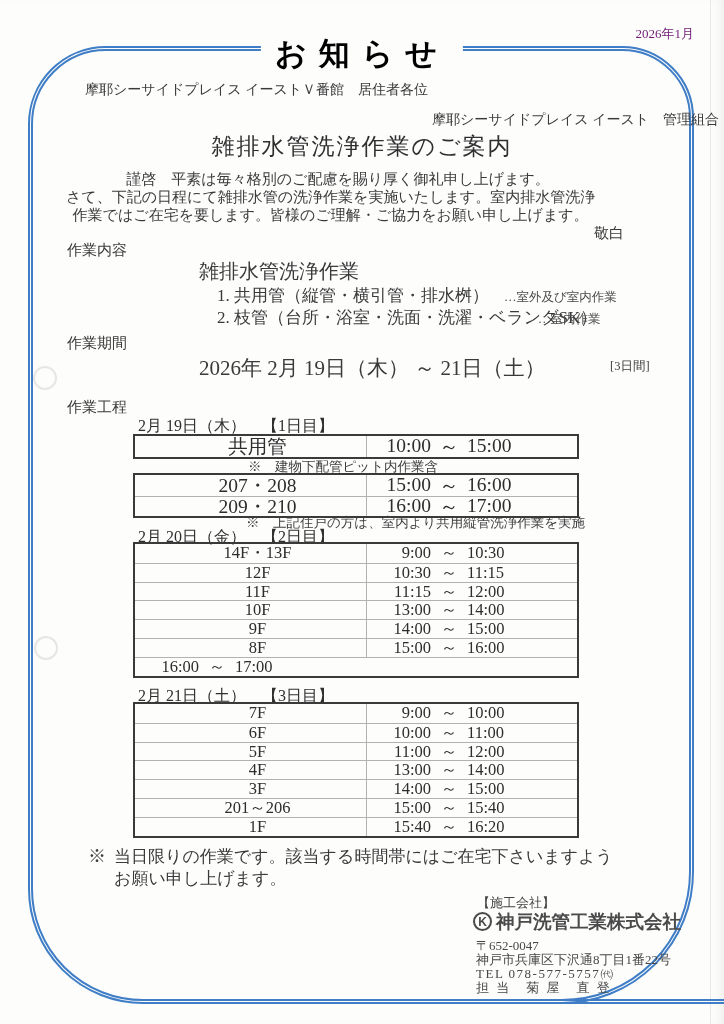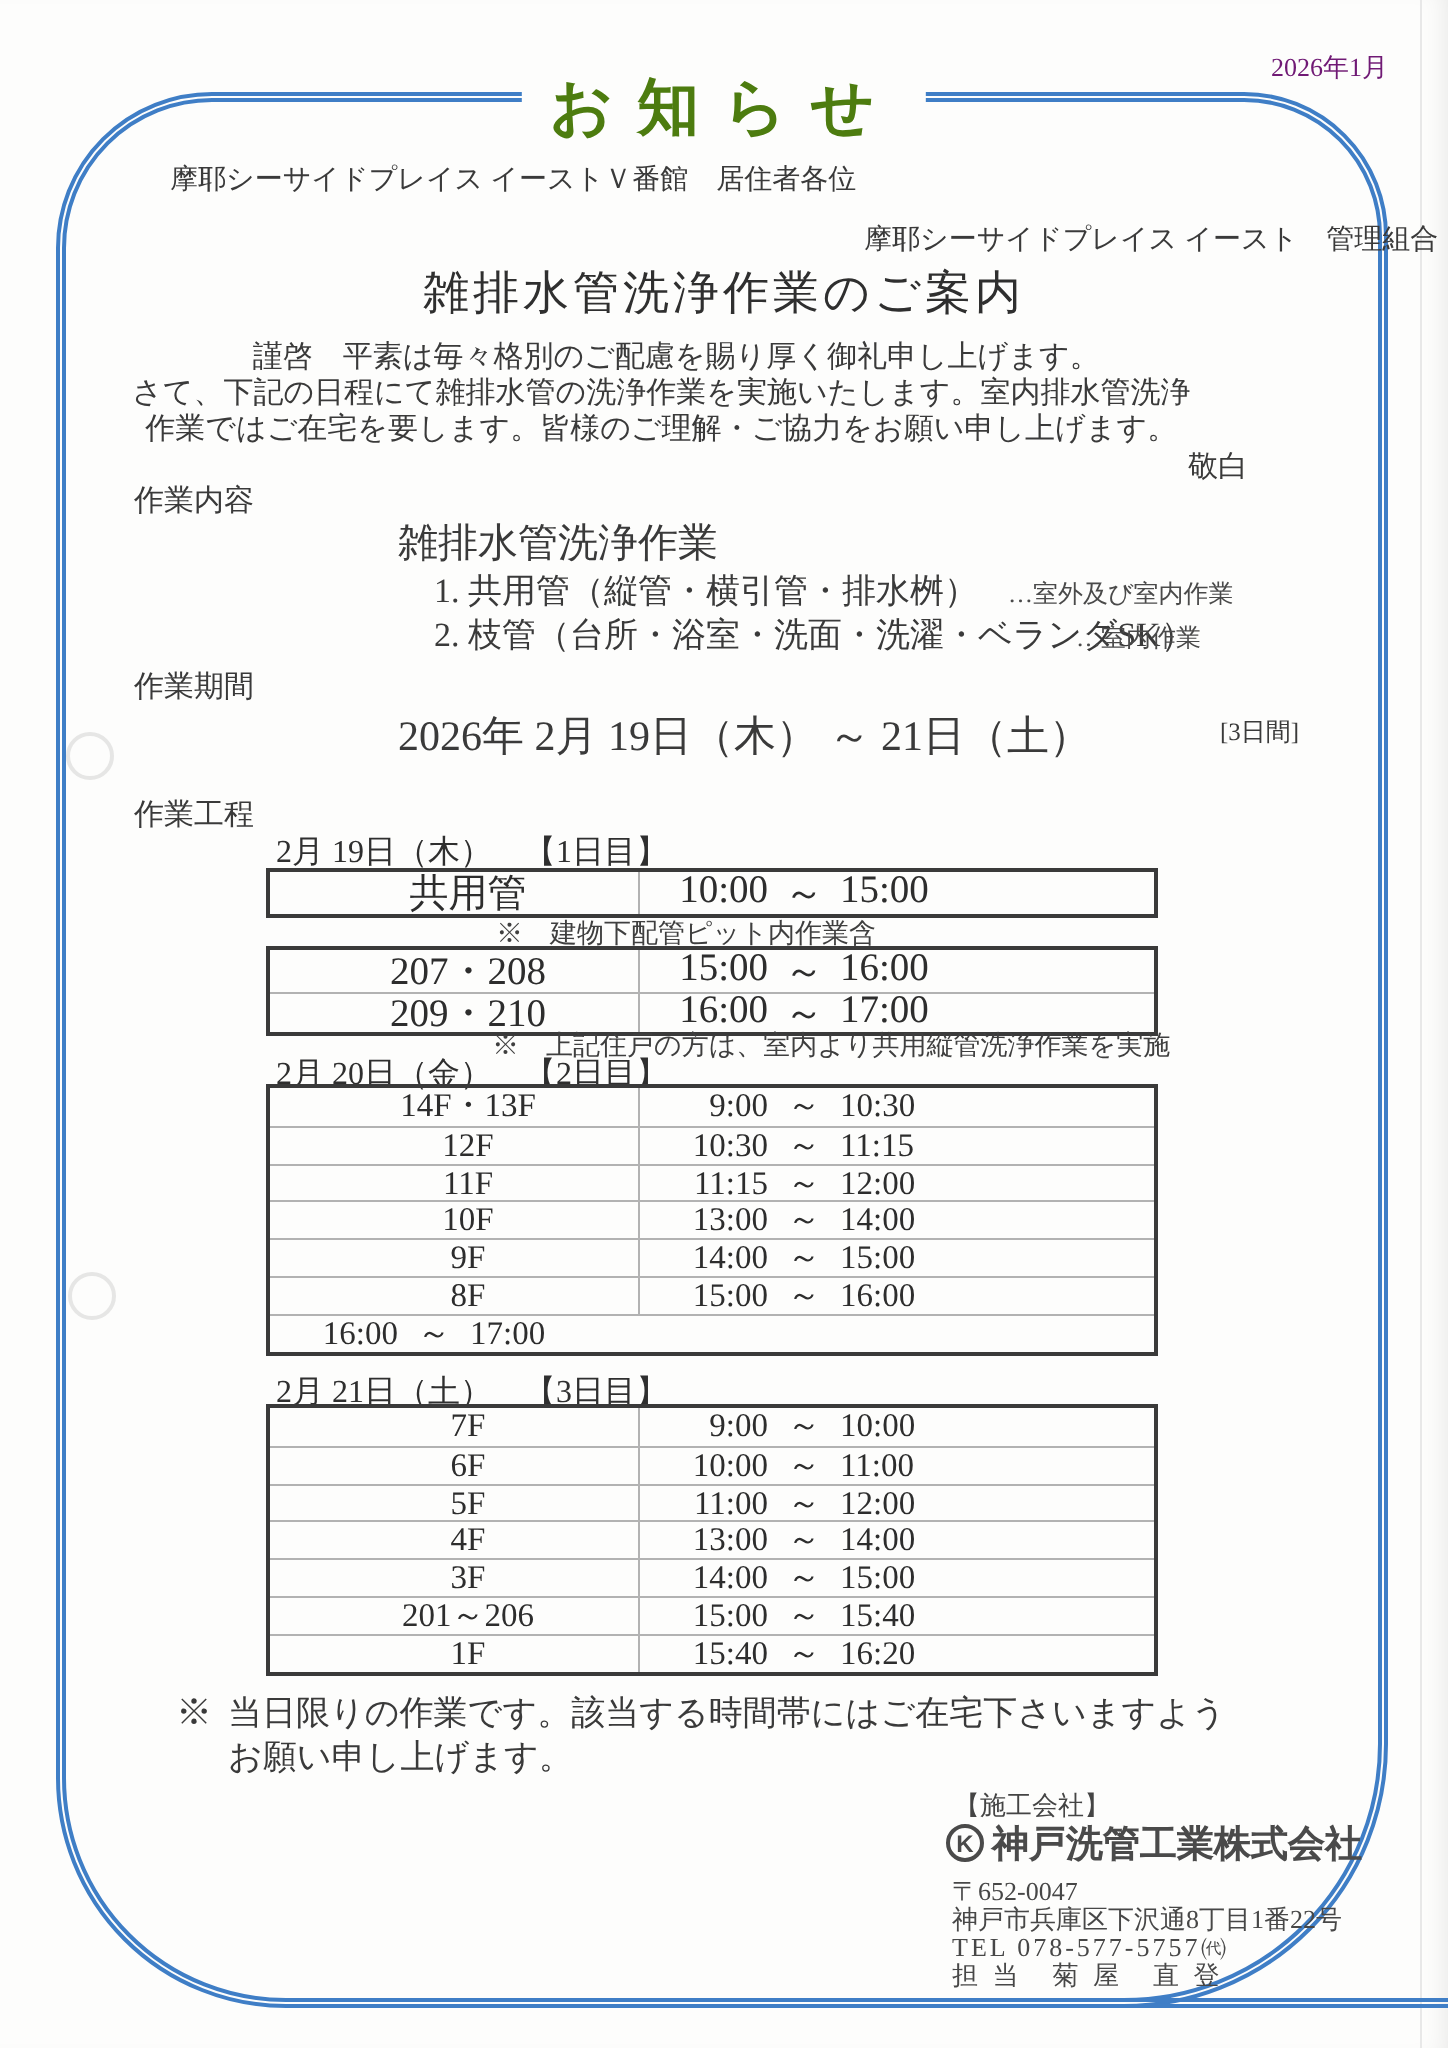--- a/index.html
+++ b/index.html
@@ -28,21 +28,21 @@
     border:2px solid rgba(150,150,150,0.22); z-index:0; }
   .hole1 { left:33px; top:366px; }
   .hole2 { left:34px; top:636px; }
 
   .txt { position:absolute; z-index:2; white-space:nowrap; }
 
   .date { top:25px; right:30px; font-size:13px; color:#701a75; }
   .banner {
     top:33px; left:50%; transform:translateX(-50%);
     z-index:3; background:#fdfdfc; padding:0 14px;
-    font-size:31px; font-weight:bold; color:#4d7c0f; letter-spacing:12px;
+    font-size:31px; font-weight:bold; color:#000000; letter-spacing:12px;
   }
   .addressee { left:85px; top:81px; font-size:14px; }
   .org { left:432px; top:111px; font-size:14px; }
   .doc-title { left:50%; transform:translateX(-50%); top:131px;
     font-size:23px; letter-spacing:2px; color:#2f2f2f; }
   .para { left:66px; top:170px; font-size:15px; line-height:18px;text-align:center; }
   .keihaku { right:100px; top:224px; font-size:15px; }
 
   .sec-label { left:67px; font-size:15px; }
   .lbl-content { top:241px; } .lbl-period { top:334px; } .lbl-schedule { top:398px; }
@@ -61,21 +61,21 @@
 
   .sched-table {
     position:absolute; left:133px; width:446px; z-index:2;
     border:2px solid #3a3a3a; background:rgba(255,255,255,0.0);
   }
   .t1 { top:434px; } .t2 { top:473px; } .t-d2 { top:542px; } .t-d3 { top:702px; }
   .trow { display:flex; border-top:1px solid #b2b2b2; align-items:center; }
   .trow:first-child { border-top:none; }
   .d1 .trow { height:20.5px; } .d23 .trow { height:18.8px; }
   .tcell { color:#2d2d2d; }
-  .cell-target { width:185px; text-align:center; border-right:1px solid #b2b2b2;
+  .cell-target { width:232px; text-align:center; border-right:1px solid #b2b2b2;
     align-self:stretch; display:flex; align-items:center; justify-content:center;padding-left:14px; }
   .d1 .tcell { font-size:19.5px; } .d23 .tcell { font-size:16.5px; }
   .cell-target.small { font-size:14.5px; }
   .cell-time { flex:1; display:grid; grid-template-columns:64px 36px 1fr; align-items:center; }
   .t-start { text-align:right; } .t-tilde { text-align:center; } .t-end { text-align:left; }
 
   .table-note { font-size:13.5px; color:#3f3f3f; }
   .n1 { left:248px; top:458px; } .n2 { left:246px; top:514px; }
 
   .closing-mark { left:88px; top:844px; font-size:18px; }

